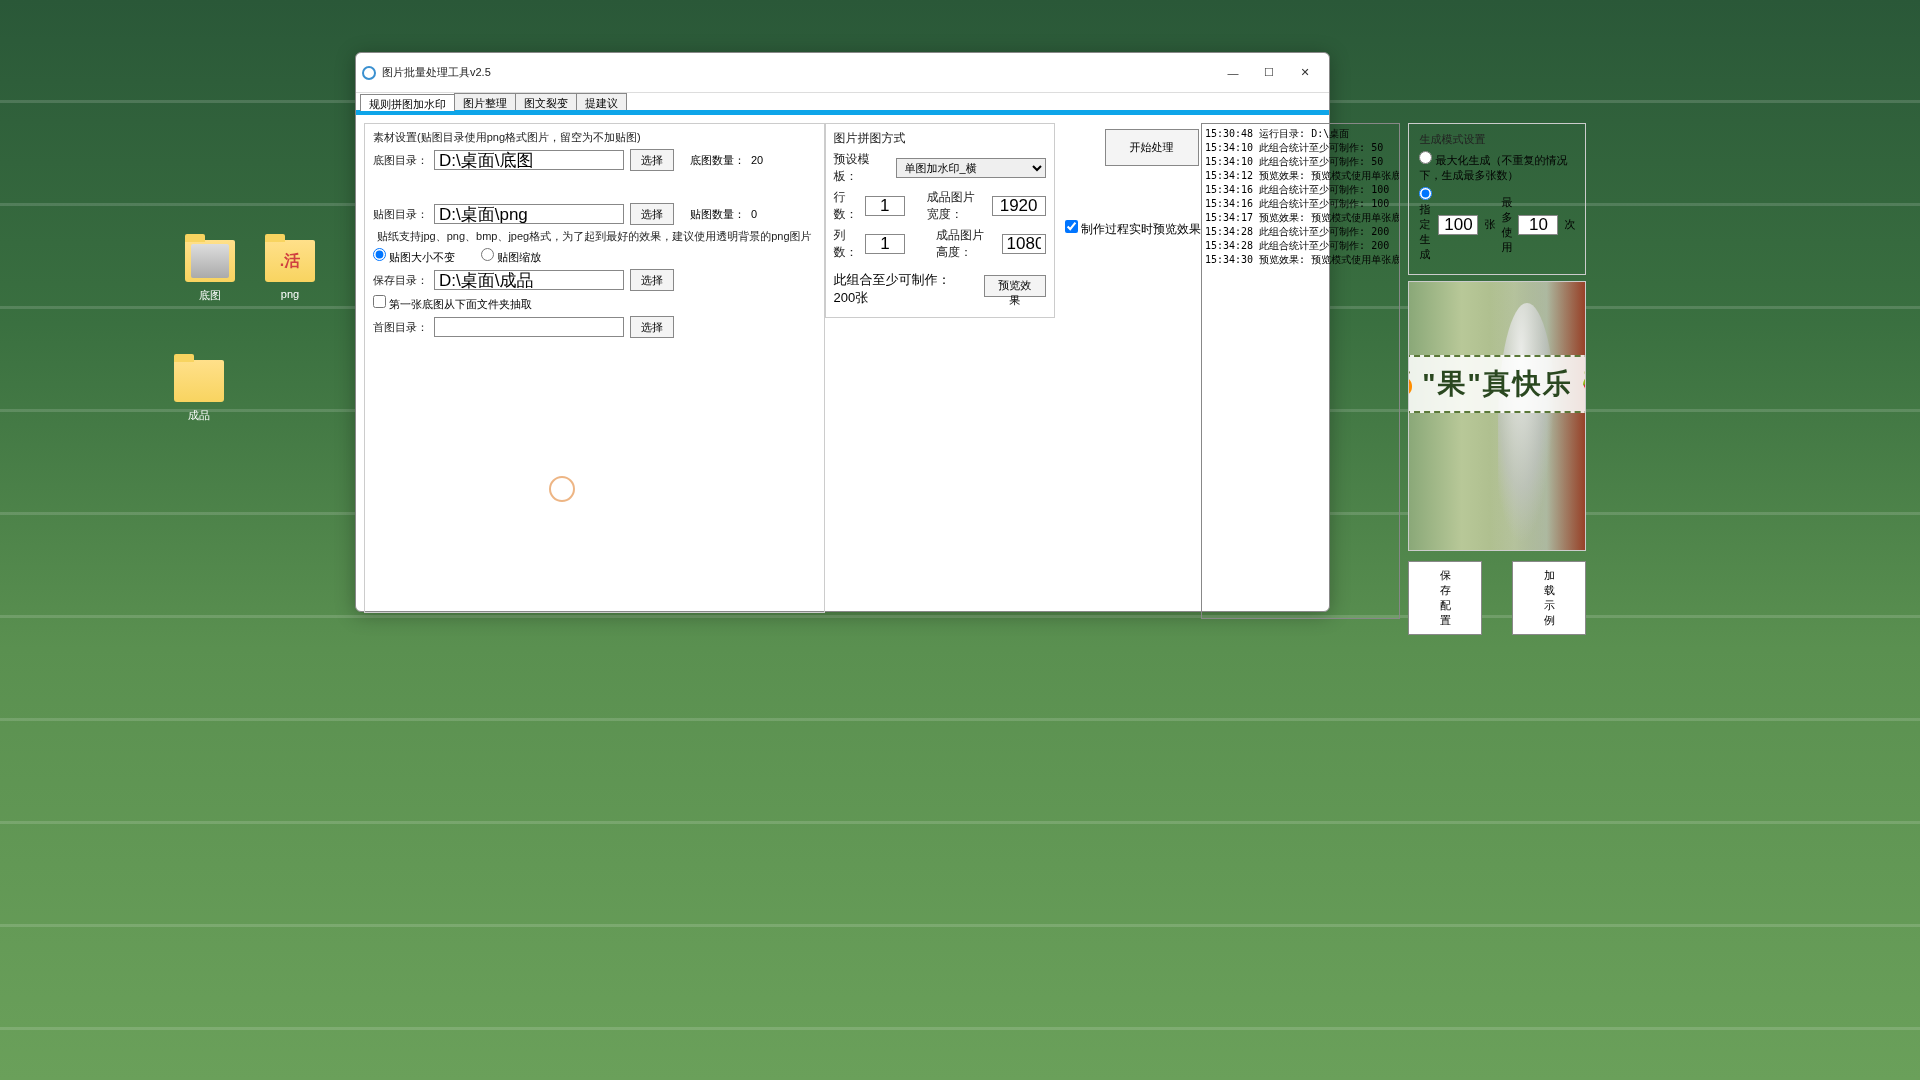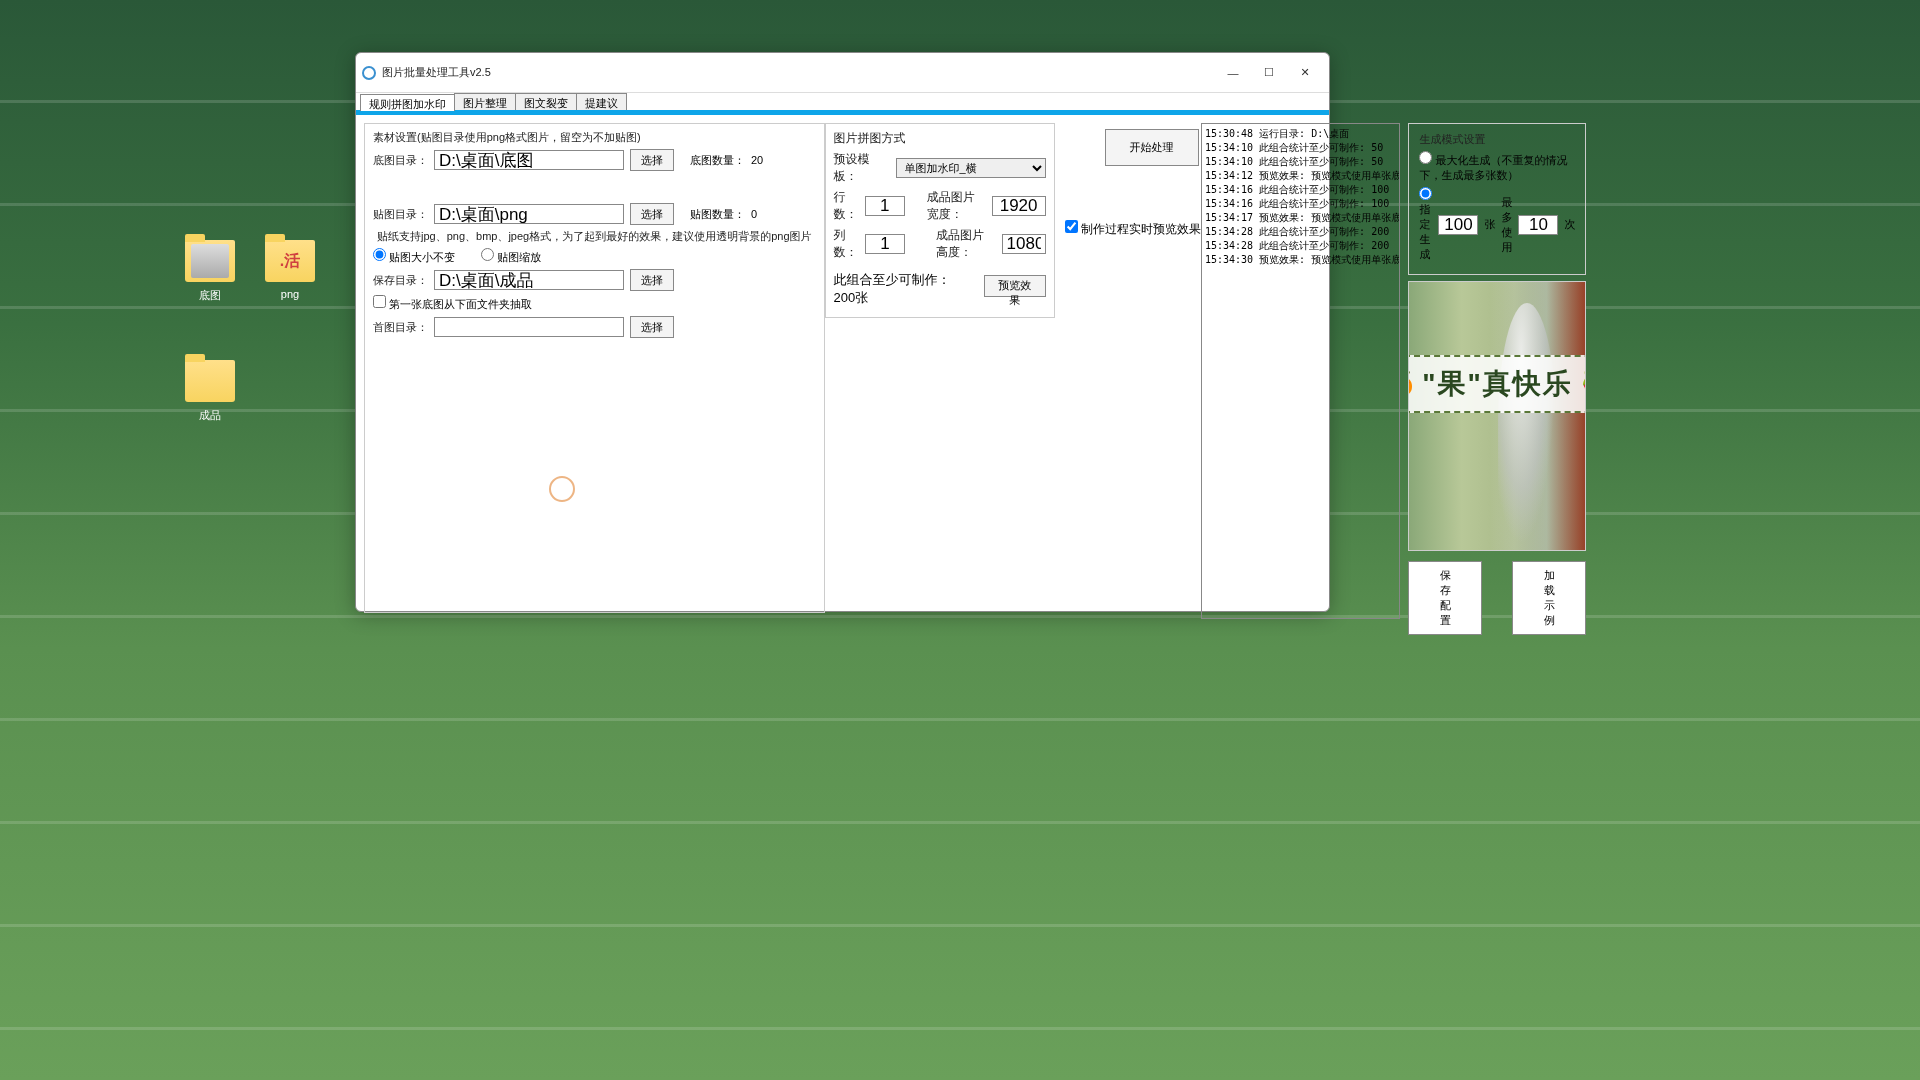--- a/index.html
+++ b/index.html
@@ -49,21 +49,21 @@
       border-radius: 2px 2px 0 0;
     }
     .folder-thumb {
       position: absolute;
       top: 4px; left: 6px; right: 6px; bottom: 4px;
       background: #ccc;
       border-radius: 2px;
     }
     .icon1 { top: 240px; left: 175px; }
     .icon2 { top: 240px; left: 255px; }
-    .icon3 { top: 360px; left: 175px; }
+    .icon3 { top: 360px; left: 164px; }
     .folder-red { color: #d04040; font-weight: bold; font-size: 16px; display:flex; align-items:center; justify-content:center; }
 
     .window {
       position: absolute;
       top: 52px;
       left: 355px;
       width: 975px;
       height: 560px;
       background: white;
       border: 1px solid #888;

